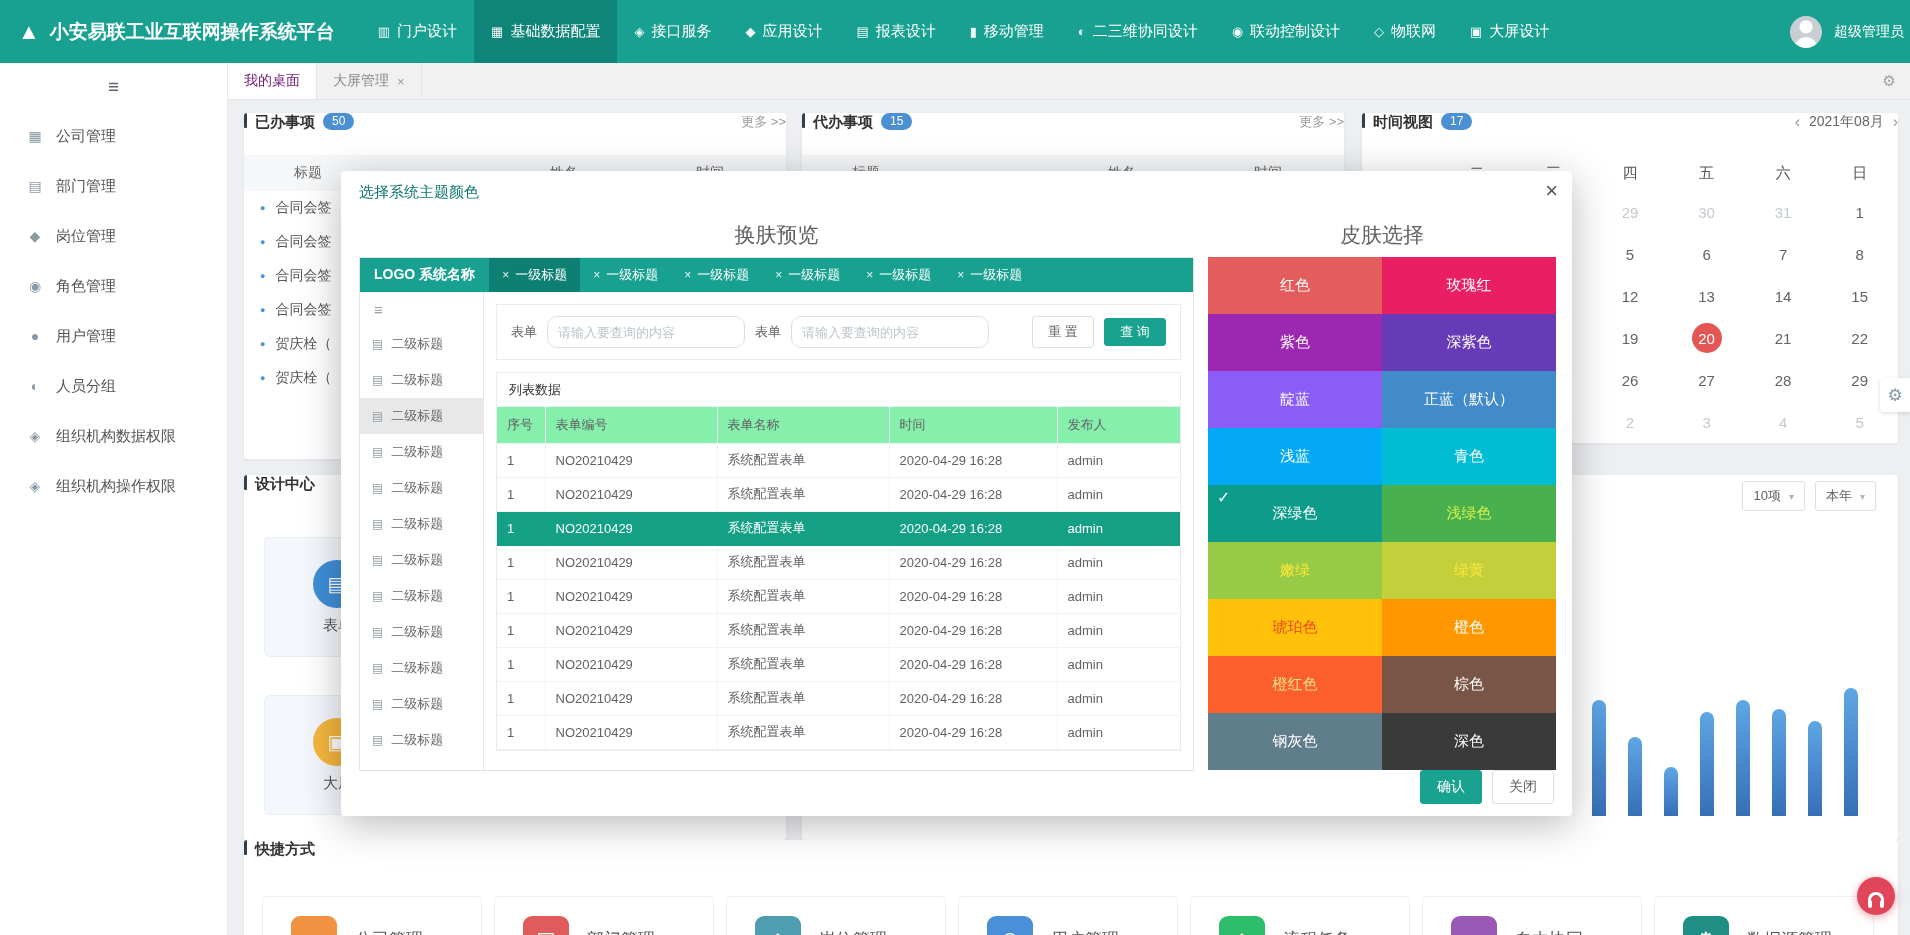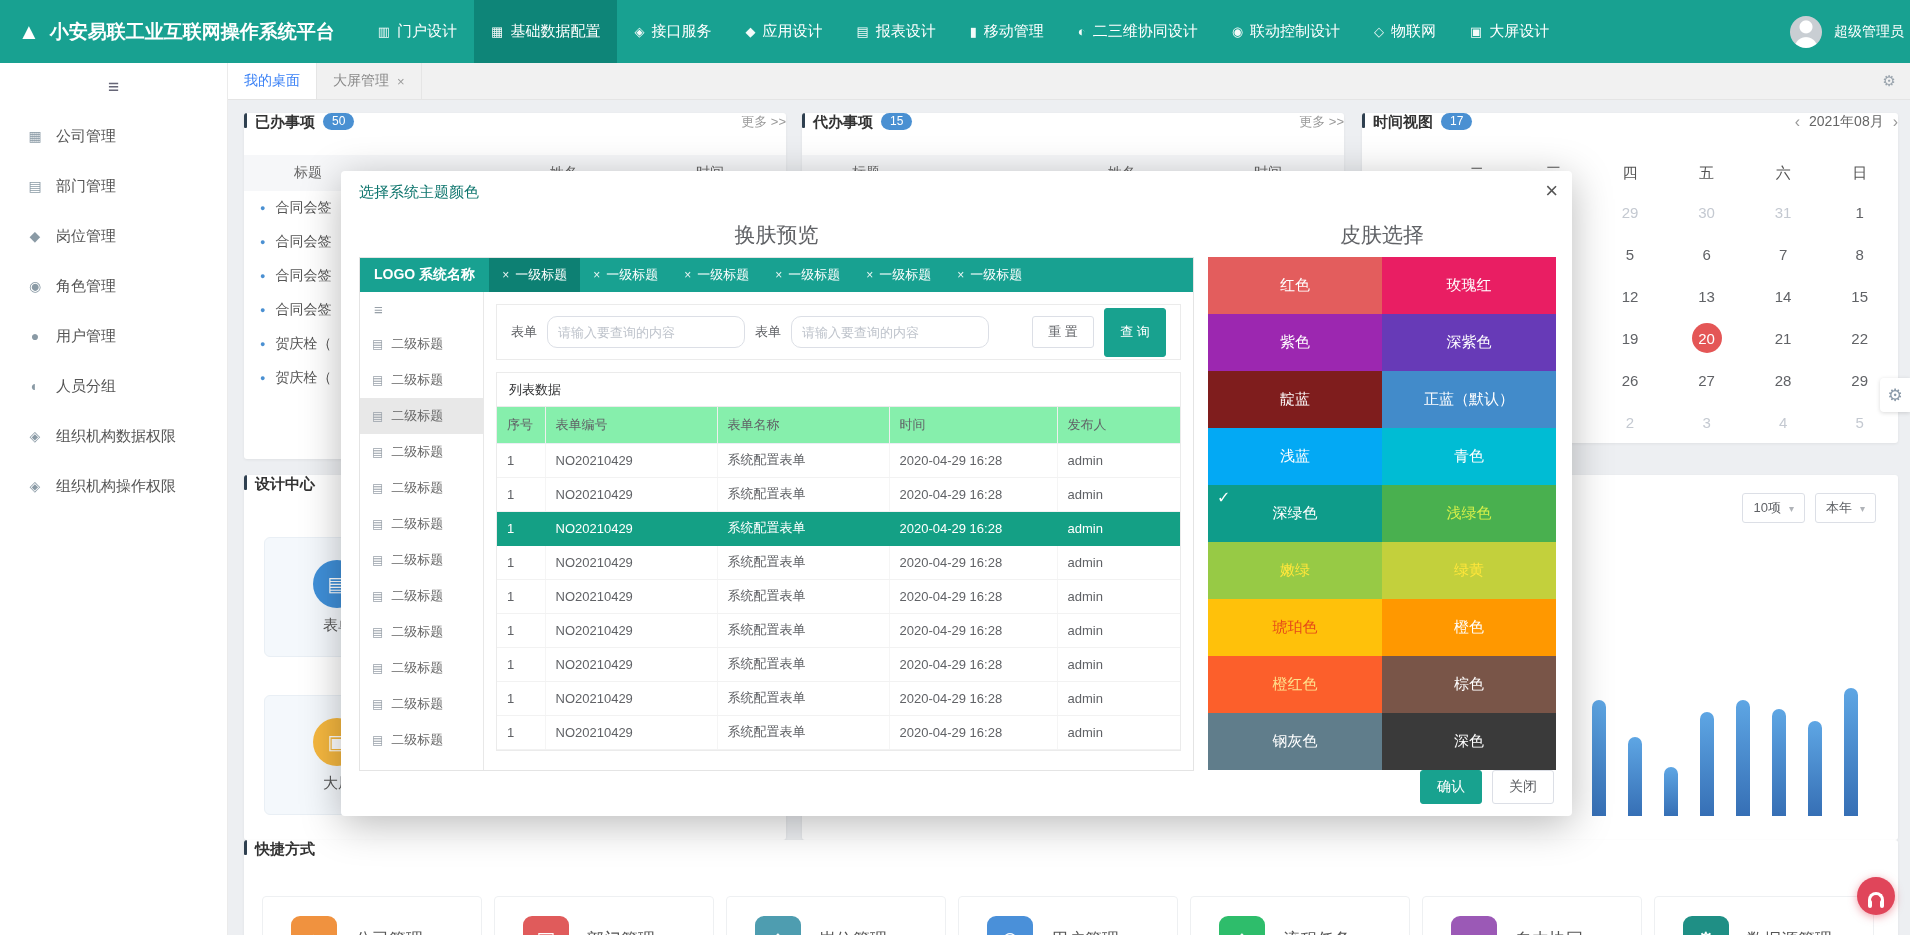--- a/index.html
+++ b/index.html
@@ -22,21 +22,21 @@
 
   
   .sidebar { position:absolute; top:63px; left:0; width:228px; bottom:0; background:#fff; border-right:1px solid #ebebeb; z-index:30; }
   .side-collapse { height:48px; display:flex; align-items:center; justify-content:center; color:#667; font-size:19px; cursor:pointer; }
   .side-item { height:50px; display:flex; align-items:center; gap:12px; padding-left:26px; color:#555; font-size:15px; cursor:pointer; white-space:nowrap; }
   .side-ico { color:#8a9aa5; font-size:14px; width:18px; text-align:center; }
 
   
   .tabbar { position:absolute; top:63px; left:228px; right:0; height:37px; background:#f1f1f1; border-bottom:1px solid #e4e4e4; display:flex; align-items:stretch; z-index:20; }
   .tab { display:flex; align-items:center; gap:8px; padding:0 16px; font-size:14px; color:#8a8a8a; border-right:1px solid #e5e5e5; cursor:pointer; }
-  .tab.active { background:#fff; color:#3b82f6; }
+  .tab.active { background:#fff; color:#701a75; }
   .tab-close { font-size:13px; color:#9a9a9a; }
   .tab-options { margin-left:auto; display:flex; align-items:center; padding:0 14px; color:#9aa4ad; font-size:15px; cursor:pointer; }
 
   
   .content { position:absolute; top:100px; left:228px; right:0; bottom:0; overflow:hidden; }
   .panel { position:absolute; background:#fff; border-radius:3px; box-shadow:0 1px 3px rgba(0,0,0,.06); overflow:hidden; }
   #panel-done { left:16px; top:13px; width:542px; height:346px; }
   #panel-todo { left:574px; top:13px; width:542px; height:346px; }
   #panel-time { left:1134px; top:13px; width:536px; height:330px; }
   #panel-design { left:16px; top:375px; width:542px; height:365px; }
@@ -66,21 +66,21 @@
   .ccell.muted { color:#c4c9d1; }
   .ccell .today { width:30px; height:30px; background:#e45656; color:#fff; border-radius:50%; display:flex; align-items:center; justify-content:center; }
 
   
   .design-body { padding:20px; display:flex; flex-direction:column; gap:38px; }
   .tile { width:250px; height:120px; background:#f4f8fc; border:1px solid #e9eff5; border-radius:6px; display:flex; flex-direction:column; align-items:flex-start; justify-content:center; gap:8px; padding-left:48px; cursor:pointer; }
   .tile-circle { width:48px; height:48px; border-radius:50%; color:#fff; display:flex; align-items:center; justify-content:center; font-size:20px; }
   .tile-label { font-size:15px; color:#555; padding-left:10px; }
 
   
-  .stats-filters { position:absolute; top:18px; right:22px; display:flex; gap:10px; }
+  .stats-filters { position:absolute; top:6px; right:22px; display:flex; gap:10px; }
   .select { height:30px; border:1px solid #dcdfe6; border-radius:3px; background:#fff; display:flex; align-items:center; gap:8px; padding:0 10px; font-size:13px; color:#606266; cursor:pointer; }
   .caret { color:#b0b3b8; font-size:10px; }
   .bars { position:absolute; right:40px; bottom:24px; height:170px; display:flex; align-items:flex-end; gap:22px; }
   .bar { width:14px; border-radius:7px 7px 0 0; background:linear-gradient(#5ea6e4,#366fb5); }
 
   
   .quick-body { display:flex; gap:12px; padding:14px 18px 0 18px; }
   .qtile { width:220px; height:86px; background:#fff; border:1px solid #eef0f2; border-radius:4px; display:flex; align-items:center; gap:18px; padding-left:28px; cursor:pointer; }
   .qicon { width:46px; height:46px; border-radius:9px; color:#fff; font-size:20px; display:flex; align-items:center; justify-content:center; flex:none; }
   .qlabel { font-size:17px; color:#555; white-space:nowrap; }
@@ -113,21 +113,21 @@
   .pside-collapse { height:34px; display:flex; align-items:center; padding-left:14px; color:#98a0a8; font-size:15px; cursor:pointer; }
   .mitem { height:36px; display:flex; align-items:center; gap:8px; padding-left:12px; font-size:13px; color:#666; cursor:pointer; white-space:nowrap; }
   .mitem.active { background:#e8e8e8; }
   .mico { color:#9aa2aa; font-size:12px; }
   .pmain { flex:1; min-width:0; }
   .search-box { margin:12px; height:56px; border:1px solid #ebebeb; display:flex; align-items:center; gap:10px; padding:0 14px; }
   .flabel { font-size:13px; color:#606266; white-space:nowrap; }
   .finput { width:198px; height:32px; border:1px solid #dcdfe6; border-radius:10px; padding:0 10px; font-size:13px; color:#333; font-family:inherit; }
   .finput::placeholder { color:#bfc4cc; }
   .btn-reset { margin-left:auto; width:62px; height:32px; background:#fff; border:1px solid #dcdfe6; border-radius:3px; font-size:13px; color:#606266; cursor:pointer; font-family:inherit; }
-  .btn-search { width:62px; height:49px; background:#18a28f; border:1px solid #18a28f; border-radius:3px; font-size:13px; color:#fff; cursor:pointer; font-family:inherit; }
+  .btn-search { width:62px; height:28px; background:#18a28f; border:1px solid #18a28f; border-radius:3px; font-size:13px; color:#fff; cursor:pointer; font-family:inherit; }
   .list-box { margin:0 12px; border:1px solid #ebebeb; }
   .list-title { height:34px; display:flex; align-items:center; padding:0 12px; font-size:13px; color:#303133; border-bottom:1px solid #ebebeb; }
   .mtable { width:100%; border-collapse:collapse; font-size:13px; color:#606266; }
   .mtable th { background:#86efac; height:36px; font-weight:normal; text-align:left; padding:0 10px; border-bottom:1px solid #ebeef5; border-right:1px solid #efefef; }
   .mtable th:last-child, .mtable td:last-child { border-right:none; }
   .mtable td { height:34px; padding:0 10px; border-bottom:1px solid #f2f2f2; border-right:1px solid #f5f5f5; }
   .mtable tr.active td { background:#14a085; color:#fff; border-color:#14a085; }
   .mtable th:nth-child(1){ width:48px; } .mtable th:nth-child(2){ width:172px; }
   .mtable th:nth-child(3){ width:172px; } .mtable th:nth-child(4){ width:168px; }
 
@@ -737,21 +737,21 @@
           </div>
           <div class="swatch" style="background: rgb(233, 30, 99);">
             <span>玫瑰红</span>
           </div>
           <div class="swatch" style="background: rgb(156, 39, 176);">
             <span>紫色</span>
           </div>
           <div class="swatch" style="background: rgb(103, 58, 183);">
             <span>深紫色</span>
           </div>
-          <div class="swatch" style="background: #7f1d1d;">
+          <div class="swatch" style="background: #8b5cf6;">
             <span>靛蓝</span>
           </div>
           <div class="swatch" style="background: rgb(66, 139, 202);">
             <span>正蓝（默认）</span>
           </div>
           <div class="swatch" style="background: rgb(3, 169, 244);">
             <span>浅蓝</span>
           </div>
           <div class="swatch" style="background: rgb(0, 188, 212);">
             <span>青色</span>

